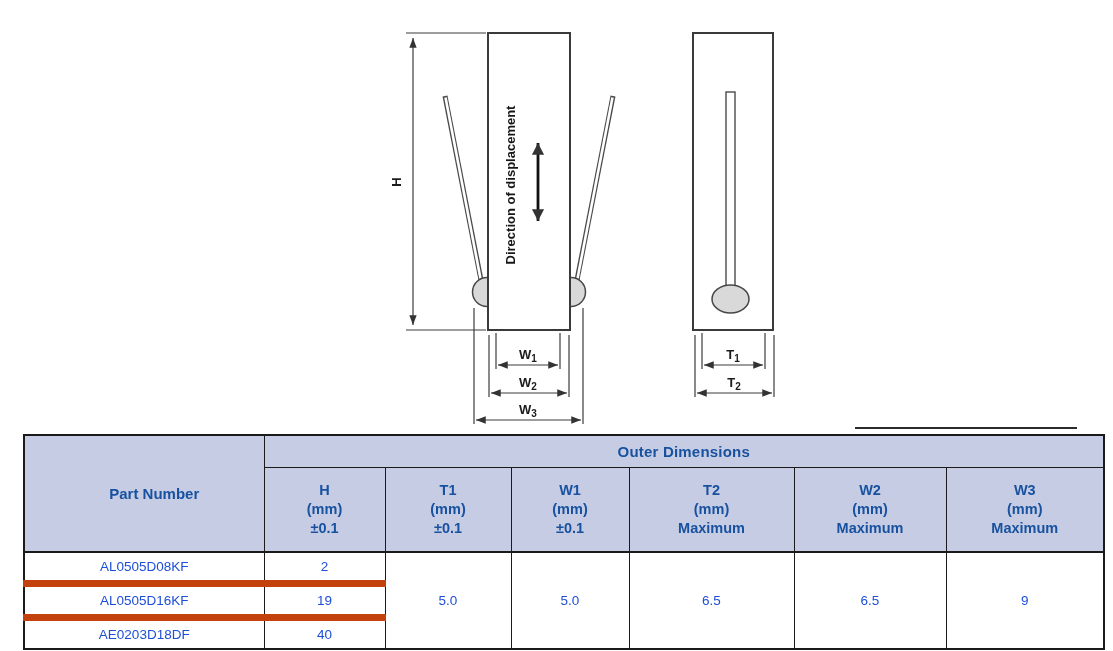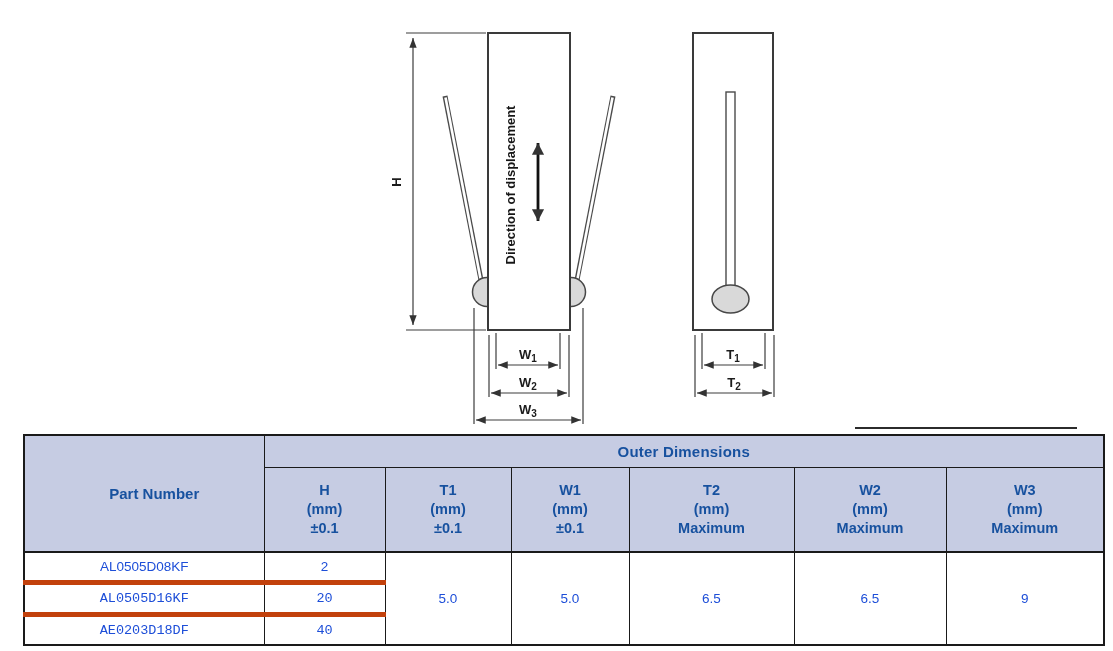--- a/index.html
+++ b/index.html
@@ -35,21 +35,21 @@
     border:1.6px solid #1a1a1a;
     text-align:center; vertical-align:middle; padding:0;
   }
   .spec thead th { background:#c6cce3; color:#17519f; font-weight:bold;margin-top:12px; }
   .spec th.oh    { height:31px; font-size:15px; letter-spacing:.2px; }
   .spec th.part-hdr { font-size:15px; }
   .spec th.colhdr { height:83px; font-size:14.5px; line-height:1.3; border-bottom:2.2px solid #1a1a1a; }
   .spec th.part-hdr { border-bottom:2.2px solid #1a1a1a;padding-left:20px; }
   .spec tbody td { height:27px; font-size:13.5px; color:#1d4ed8; background:#fff; }
   .spec tbody td.sep { border-bottom:1px solid #a9a9a9; }
-  .spec tbody tr + tr td { border-top:5px solid #c2410c;font-family:Liberation Mono, monospace; }
+  .spec tbody tr + tr td { border-top:7px solid #c2410c; }
 </style>
 </head>
 <body>
 
 <svg id="diagram" width="1113" height="435" viewBox="0 0 1113 435" xmlns="http://www.w3.org/2000/svg">
   <defs>
     <marker id="dimA" viewBox="0 0 10 10" refX="9" refY="5" markerWidth="9" markerHeight="9" orient="auto-start-reverse" markerUnits="strokeWidth">
       <path class="marker-fill" d="M0,1.6 L9,5 L0,8.4 Z"></path>
     </marker>
     <marker id="bigA" viewBox="0 0 6 6" refX="5" refY="3" markerWidth="5" markerHeight="5" orient="auto-start-reverse" markerUnits="strokeWidth">
@@ -176,20 +176,20 @@
       <td class="sep">AL0505D08KF</td>
       <td class="sep">2</td>
       <td rowspan="3">5.0</td>
       <td rowspan="3">5.0</td>
       <td rowspan="3">6.5</td>
       <td rowspan="3">6.5</td>
       <td rowspan="3">9</td>
     </tr>
     <tr>
       <td class="sep">AL0505D16KF</td>
-      <td class="sep">20</td>
+      <td class="sep">19</td>
     </tr>
     <tr>
       <td>AE0203D18DF</td>
       <td>40</td>
     </tr>
   </tbody>
 </table>
 
 </body></html>

